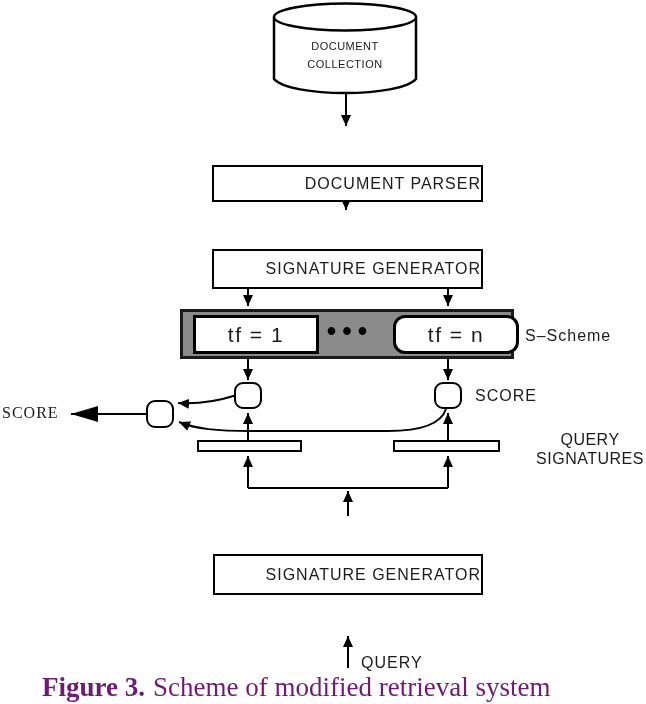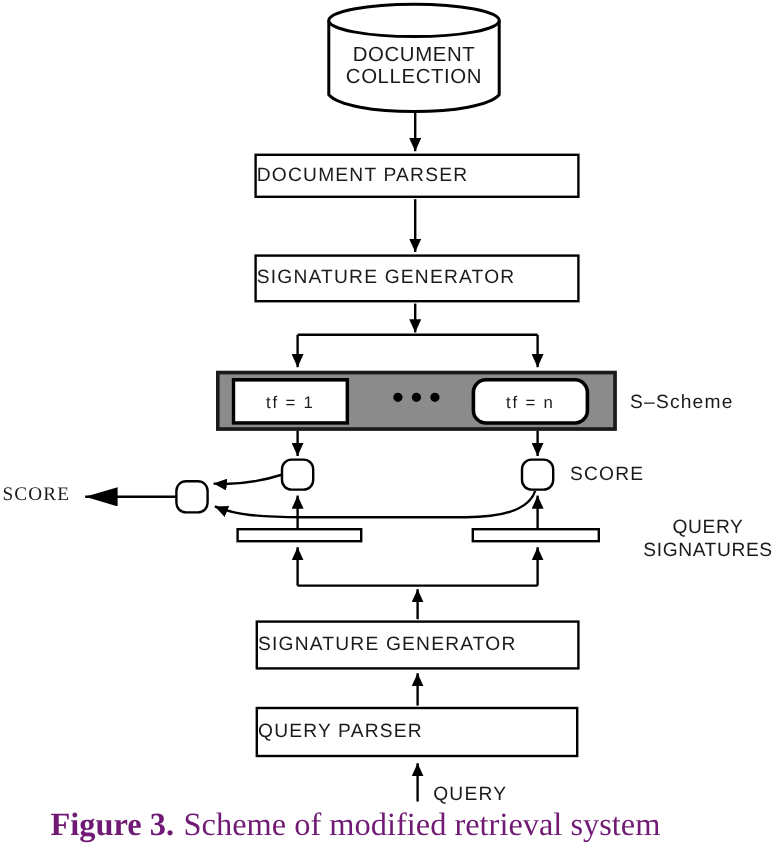--- a/index.html
+++ b/index.html
@@ -13,44 +13,45 @@
     color: #1b1b1b;
     overflow: hidden;
   }
   #wires { position: absolute; left: 0; top: 0; width: 646px; height: 704px; }
   .box {
     position: absolute;
     background: #ffffff;
     border: 2px solid #000000;
     display: flex;
     align-items: center;
-    justify-content: flex-start;
+    justify-content: flex-end;
     font-size: 16px;
     letter-spacing: 1px;
     white-space: nowrap;
+    margin-top: 37px;
   }
   .cyl-label {
     position: absolute;
     left: 272px; top: 37px; width: 146px;
     text-align: center;
-    font-size: 17px; letter-spacing: 0.5px; line-height: 18px;
+    font-size: 11px; letter-spacing: 0.5px; line-height: 18px;
   }
   .gray-container {
     position: absolute;
     left: 180px; top: 309px; width: 334px; height: 50px;
     background: #8b8b8b;
     border: 3px solid #1a1a1a;
   }
   .tf-box {
     position: absolute;
-    top: 3px; width: 98px; height: 39px;
+    top: 3px; width: 126px; height: 39px;
     background: #ffffff;
     border: 3px solid #000000;
     display: flex; align-items: center; justify-content: center;
-    font-size: 14px; letter-spacing: 1.5px;
+    font-size: 21px; letter-spacing: 1.5px;
   }
   .ellipsis {
     position: absolute;
     left: 126px; top: 4px; width: 76px;
     text-align: center;
     font-size: 27px; font-weight: bold; letter-spacing: 6px; line-height: 30px;
     color: #000;
     text-indent: 6px; 
   }
   .node {
@@ -177,23 +178,20 @@
 
   <div class="qs-label">
     <div>QUERY</div>
     <div>SIGNATURES</div>
   </div>
 
   <div class="box" style="left:213px; top:517px; width:270px; height:41px;">
     <span>SIGNATURE GENERATOR</span>
   </div>
 
-  <div class="box" style="left:213px; top:589px; width:269px; height:42px;">
-    <span>QUERY PARSER</span>
-  </div>
 
   <div class="side-label" style="left:361px; top:654px;">QUERY</div>
 
   <div class="caption">
     <span class="fig-label">Figure 3.</span><span>Scheme of modified retrieval system</span>
   </div>
 
 </div>
 
 </body></html>

